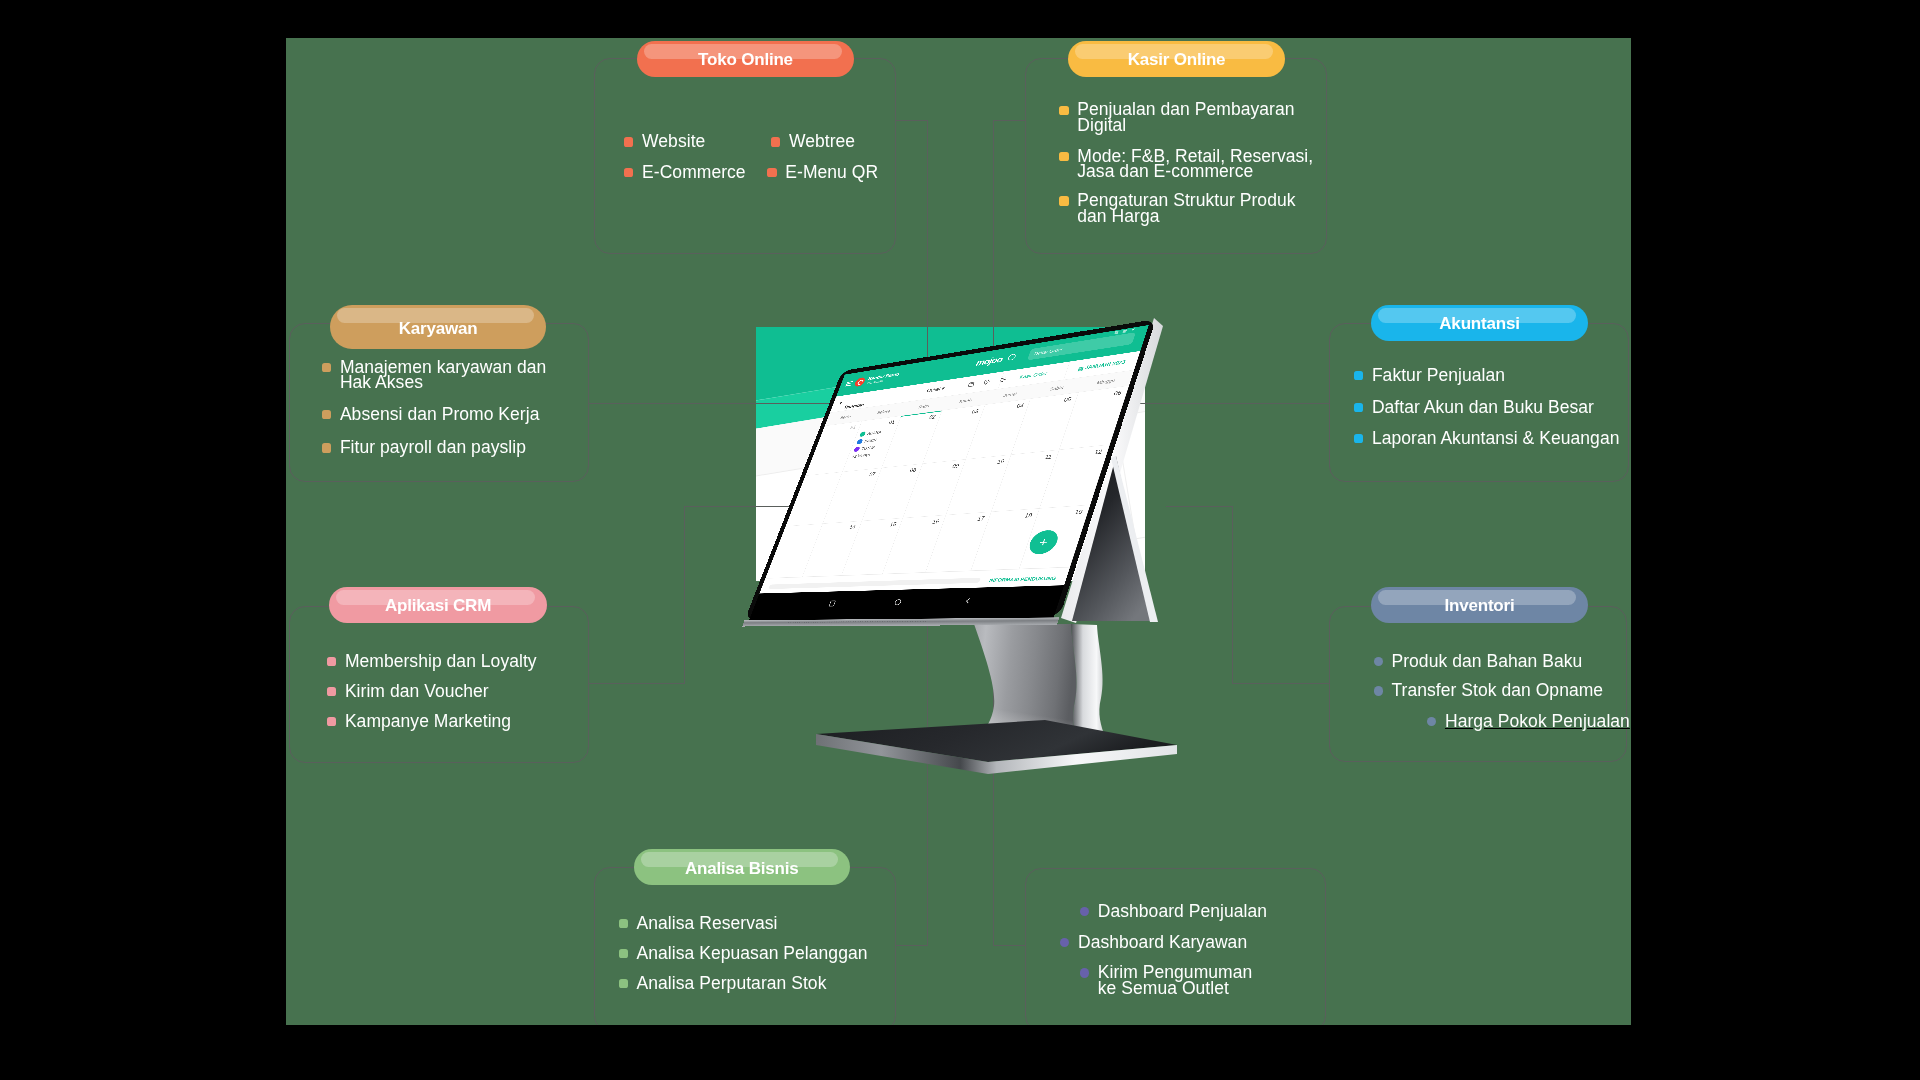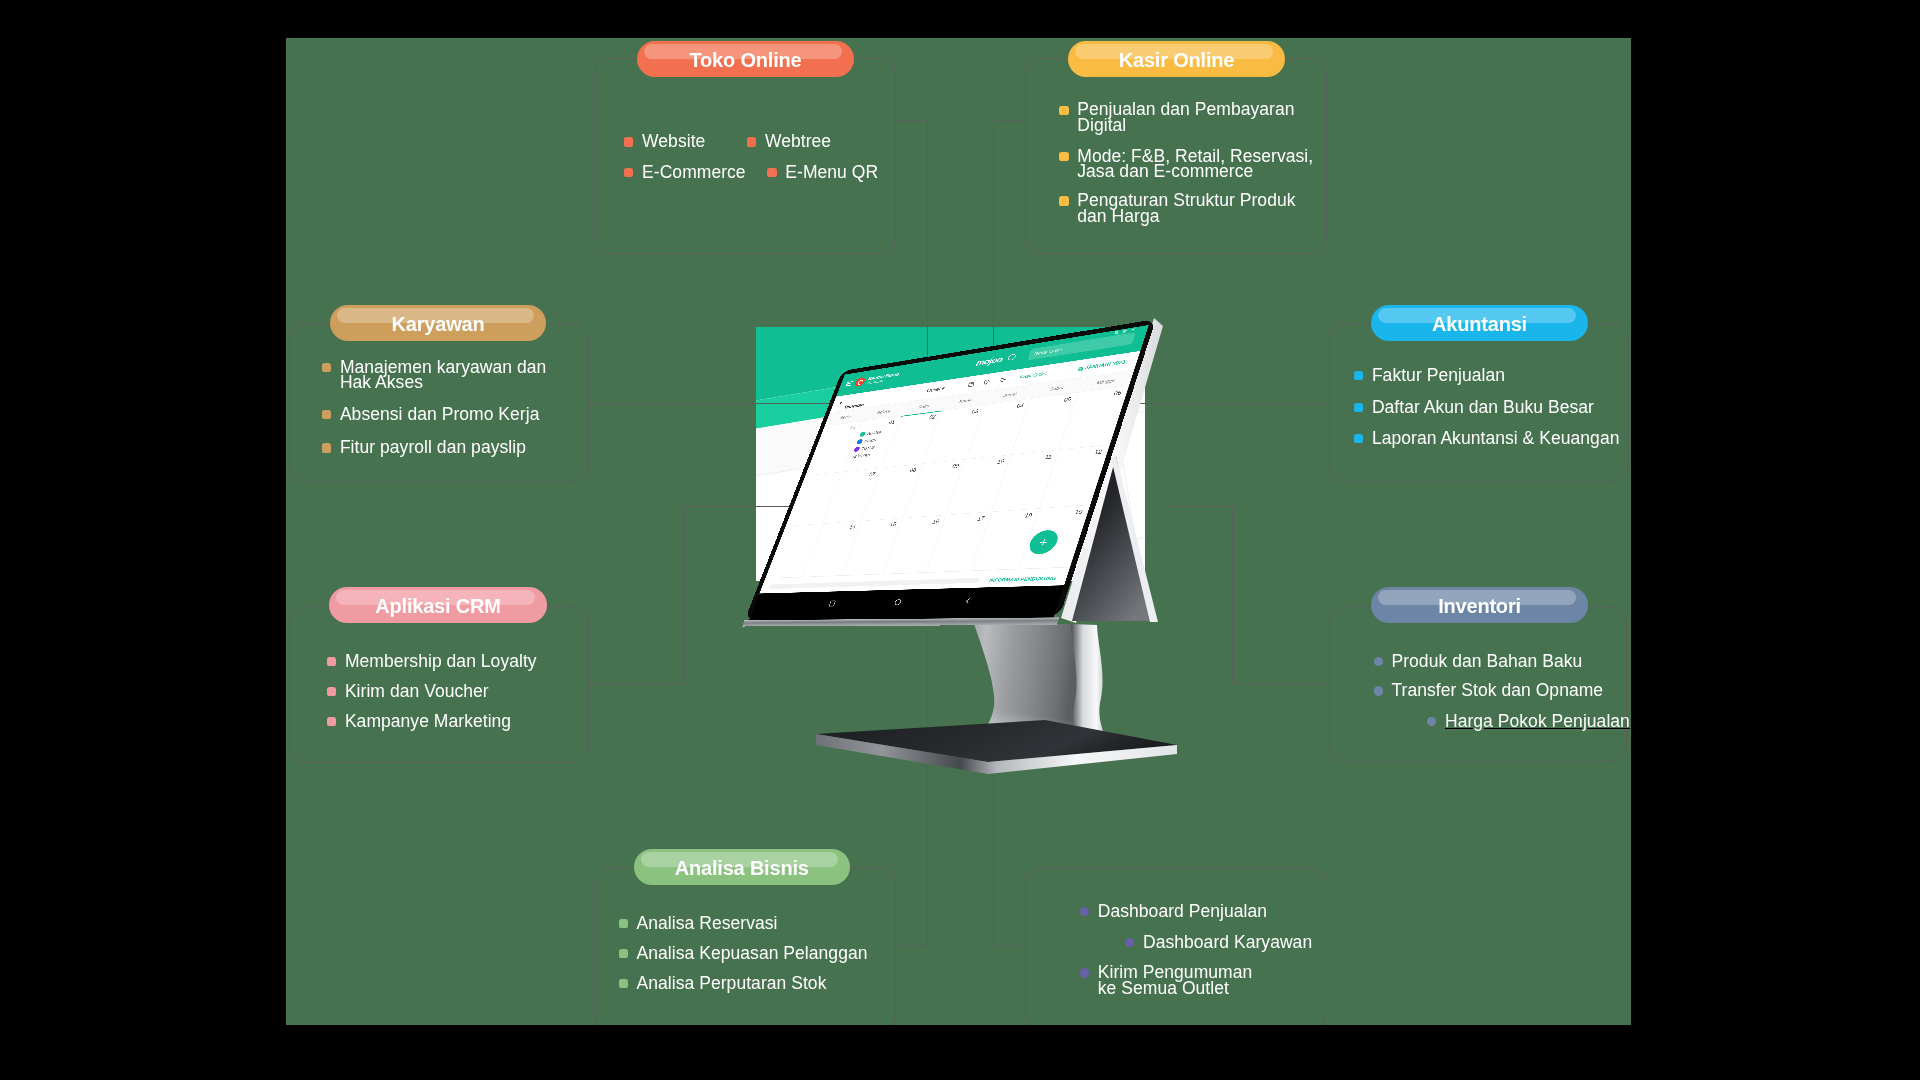--- a/index.html
+++ b/index.html
@@ -4,21 +4,21 @@
 <style>
   html,body{margin:0;padding:0;background:#000;width:1920px;height:1080px;overflow:hidden;}
   *{box-sizing:border-box;}
   #stage{position:absolute;left:286px;top:38px;width:1345px;height:987px;background:#47724F;overflow:hidden;
          font-family:"Liberation Sans", sans-serif;}
 
   .card{position:absolute;border:1px solid #5A5F5C;border-radius:16px;z-index:3;}
   .conn{position:absolute;background:#5A5F5C;z-index:3;}
 
   .pill{position:absolute;border-radius:999px;transform:translateZ(0);display:flex;align-items:center;justify-content:center;
-        color:#fff;font-weight:bold;font-size:20px;letter-spacing:-0.2px;z-index:6;overflow:hidden;}
+        color:#fff;font-weight:bold;font-size:17px;letter-spacing:-0.2px;z-index:6;overflow:hidden;}
   .pill .shine{position:absolute;left:7px;top:3px;right:12px;height:15px;border-radius:999px;
         background:rgba(255,255,255,0.26);}
   .pill span{position:relative;z-index:2;line-height:1;padding-top:2.5px;}
 
   .item{position:absolute;display:flex;align-items:flex-start;z-index:4;transform:translateZ(0);}
   .bul{flex:0 0 auto;width:9.4px;height:9.4px;border-radius:2.6px;margin-top:3.2px;}
   .bul.round{border-radius:50%;}
   .txt{color:#fff;font-size:17.5px;line-height:15.8px;margin-left:8.6px;letter-spacing:0.05px;white-space:pre-line;-webkit-font-smoothing:antialiased;}
 
   
@@ -369,21 +369,21 @@
     <div class="conn" style="left: 880px; top: 468px; width: 66px; height: 1px;"></div>
     <div class="card" style="left: 307.5px; top: 20px; width: 302px; height: 196px;"></div>
     <div class="pill" style="left: 351px; top: 2.5px; width: 217px; height: 36px; background: rgb(242, 112, 79);">
       <div class="shine"></div>
       <span>Toko Online</span>
     </div>
     <div class="item" style="position: absolute; left: 338.1px; top: 96.3px;">
       <div class="bul" style="background: rgb(242, 112, 79);"></div>
       <div class="txt">Website</div>
     </div>
-    <div class="item" style="position: absolute; left: 461px; top: 96.3px;">
+    <div class="item" style="position: absolute; left: 485px; top: 96.3px;">
       <div class="bul" style="background: rgb(242, 112, 79);"></div>
       <div class="txt">Webtree</div>
     </div>
     <div class="item" style="position: absolute; left: 338.1px; top: 126.5px;">
       <div class="bul" style="background: rgb(242, 112, 79);"></div>
       <div class="txt">E-Commerce</div>
     </div>
     <div class="item" style="position: absolute; left: 481.3px; top: 126.5px;">
       <div class="bul" style="background: rgb(242, 112, 79);"></div>
       <div class="txt">E-Menu QR</div>
@@ -402,21 +402,21 @@
       <div class="bul" style="background: rgb(249, 187, 66);"></div>
       <div class="txt">Mode: F&amp;B, Retail, Reservasi,
 Jasa dan E-commerce</div>
     </div>
     <div class="item" style="position: absolute; left: 773.3px; top: 155.1px;">
       <div class="bul" style="background: rgb(249, 187, 66);"></div>
       <div class="txt">Pengaturan Struktur Produk
 dan Harga</div>
     </div>
     <div class="card" style="left: 3px; top: 285px; width: 300px; height: 158.8px;"></div>
-    <div class="pill" style="left: 44px; top: 267px; width: 216px; height: 36px; background: rgb(206, 158, 93);">
+    <div class="pill" style="left: 44px; top: 267px; width: 216px; height: 44px; background: rgb(206, 158, 93);">
       <div class="shine"></div>
       <span>Karyawan</span>
     </div>
     <div class="item" style="position: absolute; left: 35.9px; top: 321.7px;">
       <div class="bul" style="background: rgb(206, 158, 93);"></div>
       <div class="txt">Manajemen karyawan dan
 Hak Akses</div>
     </div>
     <div class="item" style="position: absolute; left: 35.9px; top: 368.7px;">
       <div class="bul" style="background: rgb(206, 158, 93);"></div>
@@ -492,21 +492,21 @@
     </div>
     <div class="item" style="position: absolute; left: 332.6px; top: 937.9px;">
       <div class="bul" style="background: rgb(140, 194, 128);"></div>
       <div class="txt">Analisa Perputaran Stok</div>
     </div>
     <div class="card" style="left: 739px; top: 829.5px; width: 301px; height: 164.5px;"></div>
     <div class="item" style="position: absolute; left: 793.8px; top: 865.5px;">
       <div class="bul round" style="background: rgb(103, 97, 170);"></div>
       <div class="txt">Dashboard Penjualan</div>
     </div>
-    <div class="item" style="position: absolute; left: 839px; top: 896.9px; justify-content: flex-end;">
+    <div class="item" style="position: absolute; left: 774px; top: 896.9px; justify-content: flex-end;">
       <div class="bul round" style="background: rgb(103, 97, 170);"></div>
       <div class="txt">Dashboard Karyawan</div>
     </div>
     <div class="item" style="position: absolute; left: 793.8px; top: 927.2px;">
       <div class="bul round" style="background: rgb(103, 97, 170);"></div>
       <div class="txt">Kirim Pengumuman
 ke Semua Outlet</div>
     </div>
   </div>
 

